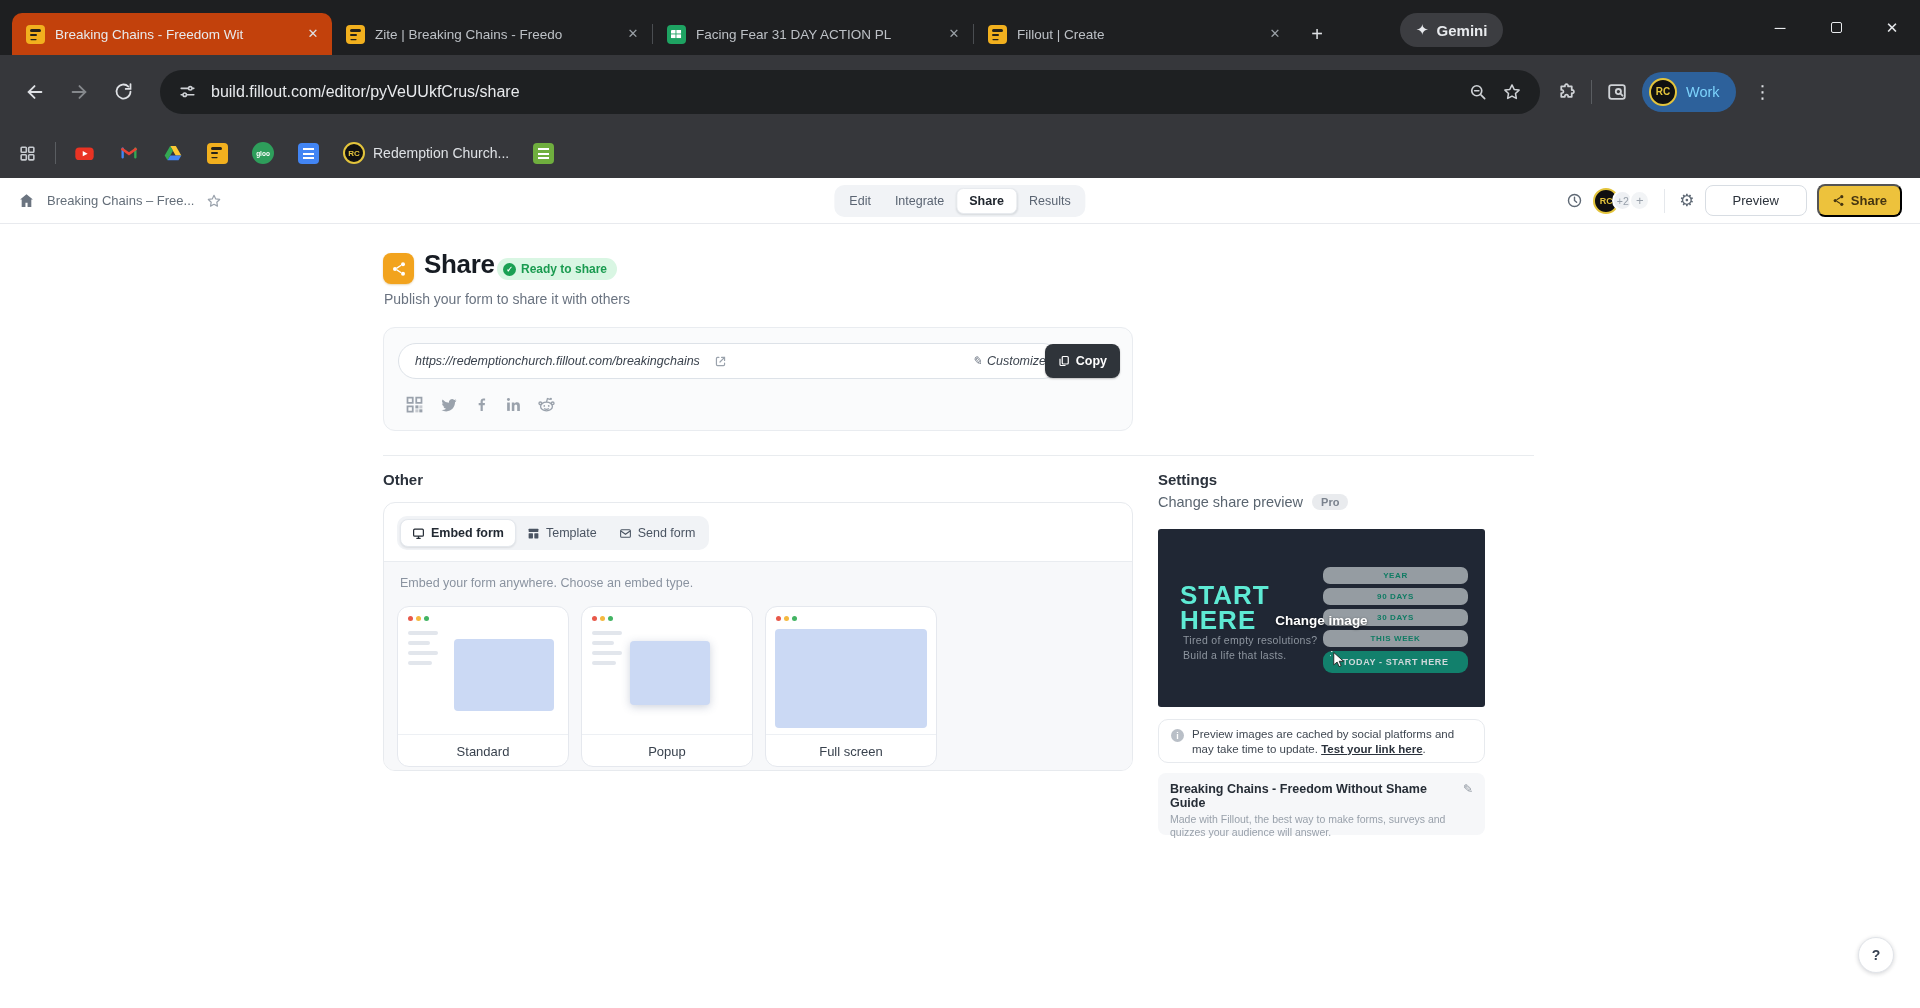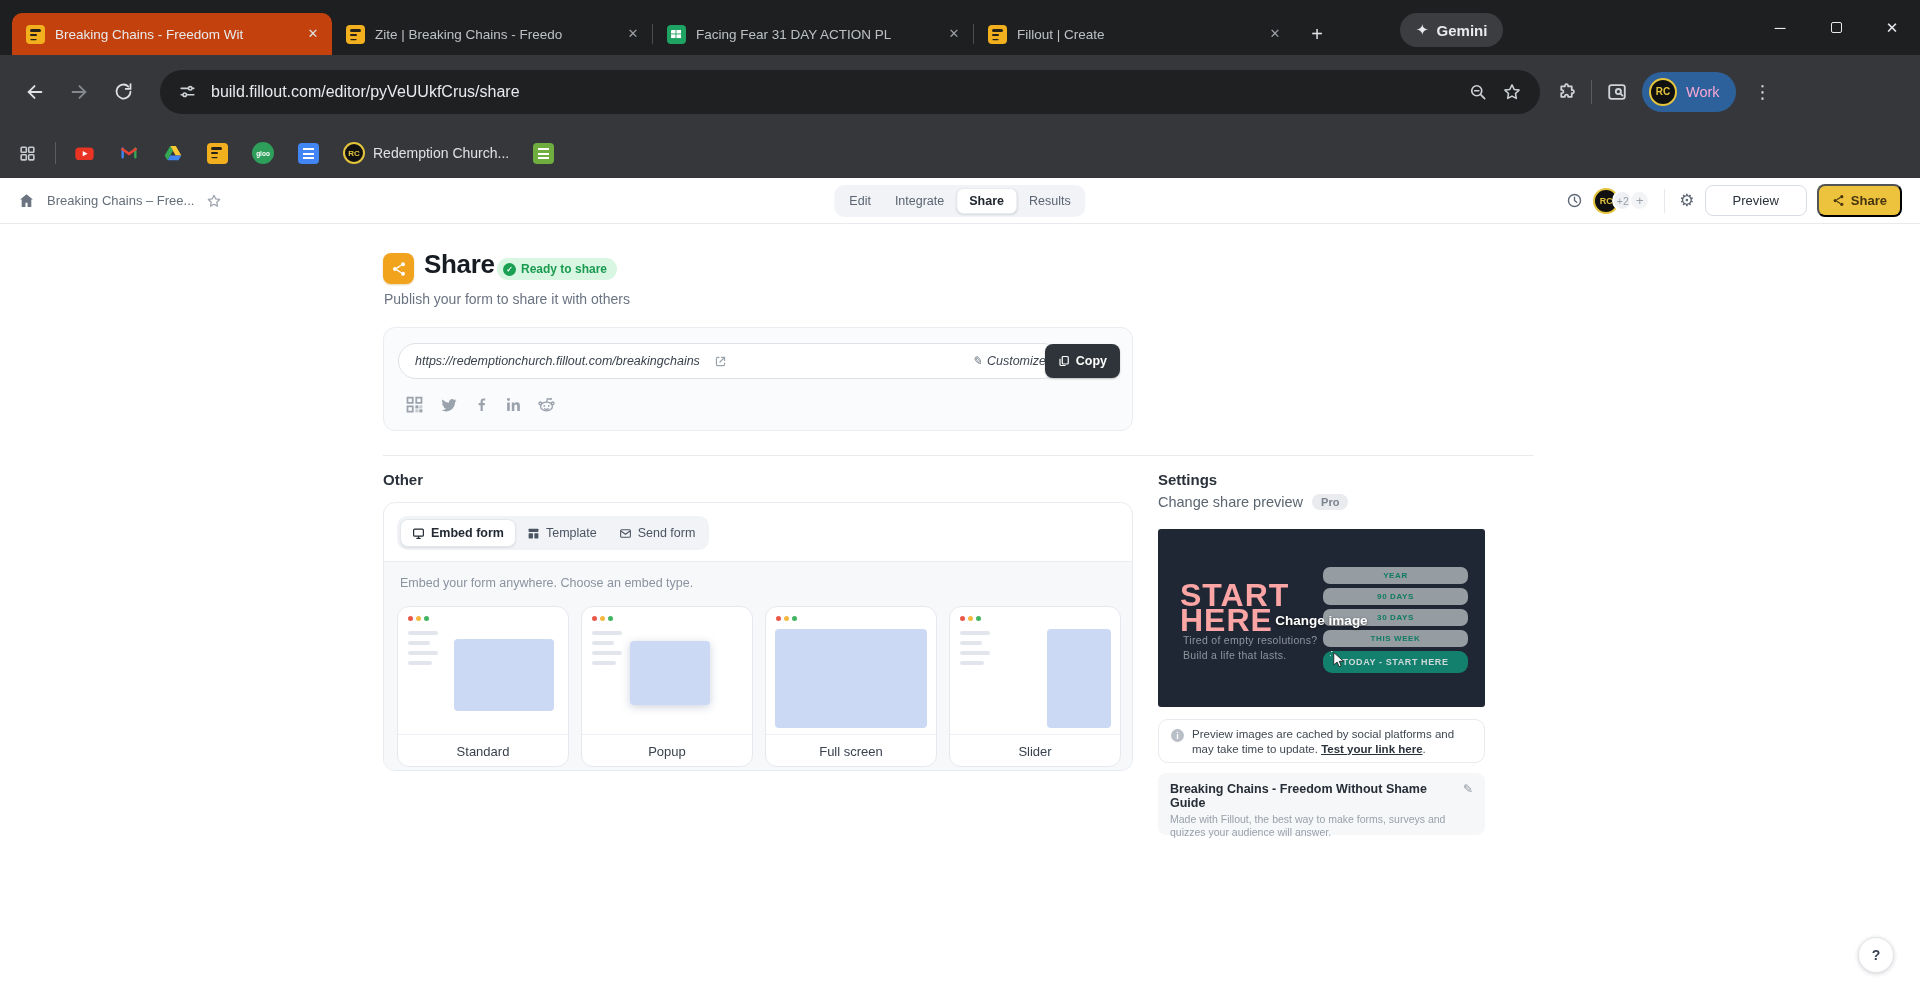--- a/index.html
+++ b/index.html
@@ -26,21 +26,21 @@
 
   
   .toolbar { height:73px; background:#36373b; display:flex; align-items:center; padding:0 16px; gap:6px; }
   .navbtn { width:38px; height:38px; display:flex; align-items:center; justify-content:center; border-radius:50%; flex:none; }
   .omnibox { height:44px; background:#1e2022; border-radius:22px; flex:none; width:1380px; margin-left:12px;
     display:flex; align-items:center; padding:0 18px; gap:14px; }
   .omnibox .url { color:#e8eaed; font-size:16px; flex:1; white-space:nowrap; overflow:hidden; }
   .tb-icons { display:flex; align-items:center; gap:14px; margin-left:10px; }
   .tb-sep { width:1px; height:24px; background:#5a5d61; }
   .profile-pill { height:40px; border-radius:20px; background:#2d619b; display:flex; align-items:center; gap:9px; padding:0 16px 0 7px; }
-  .profile-pill .label { color:#f9a8d4; font-size:14.5px; }
+  .profile-pill .label { color:#7dd3fc; font-size:14.5px; }
   .rc-avatar { border-radius:50%; background:#101010; border:2px solid #e3c43c; color:#e3c43c;
     display:flex; align-items:center; justify-content:center; font-weight:700; flex:none; }
   .rc-28 { width:28px; height:28px; font-size:10px; }
   .rc-22 { width:22px; height:22px; font-size:8px; }
   .rc-26 { width:26px; height:26px; font-size:9px; }
   .dots { color:#dfe1e5; font-size:18px; letter-spacing:0; padding:0 4px; }
 
   
   .bookmarks { height:50px; background:#36373b; display:flex; align-items:center; padding:0 18px; gap:24px; }
   .bm-sep { width:1px; height:22px; background:#5a5d61; margin:0 -6px; }
@@ -128,21 +128,21 @@
   .mk-popup .mblue { left:48px; top:34px; width:80px; height:64px; box-shadow:0 2px 8px rgba(60,80,120,.25); }
   .mk-full .mblue { left:9px; right:9px; top:22px; bottom:6px; }
   .mk-slider .mblue { right:9px; top:22px; bottom:6px; width:64px; }
   .embed-label { height:33px; border-top:1px solid #edf0f4; display:flex; align-items:center; justify-content:center;
     font-size:13px; color:#39424e; }
 
   .chg-row { left:1158px; top:270px; display:flex; align-items:center; gap:9px; font-size:14.5px; color:#5a6570; }
   .pro-badge { background:#e9ebee; border-radius:10px; padding:2px 9px; font-size:11px; font-weight:700; color:#7b838e; }
 
   .preview-card { left:1158px; top:305px; width:327px; height:178px; background:#202734; border-radius:3px; overflow:hidden; }
-  .pv-head { position:absolute; left:22px; top:54px; font-size:32px; font-weight:800; color:#fca5a5; line-height:25px; letter-spacing:1px; }
+  .pv-head { position:absolute; left:22px; top:54px; font-size:26px; font-weight:800; color:#5eead4; line-height:25px; letter-spacing:1px; }
   .pv-sub { position:absolute; left:25px; top:104px; font-size:10.5px; color:#8d959f; line-height:15px; letter-spacing:.3px; }
   .pv-pill { position:absolute; left:165px; width:145px; height:17px; border-radius:7px; background:rgba(160,166,171,.92);
     display:flex; align-items:center; justify-content:center; font-size:8px; font-weight:700; letter-spacing:.6px; color:#0f7b63; }
   .pv-cta { position:absolute; left:165px; top:122px; width:145px; height:22px; border-radius:9px; background:#12806c;
     display:flex; align-items:center; justify-content:center; font-size:9px; font-weight:700; letter-spacing:.6px; color:#cfd8db; }
   .pv-overlay { position:absolute; left:50%; top:84px; transform:translateX(-50%); color:#fff; font-weight:700; font-size:13.5px;
     text-shadow:0 1px 3px rgba(0,0,0,.6); white-space:nowrap; }
   .pv-cursor { position:absolute; left:172px; top:122px; }
 
   .note-card { left:1158px; top:495px; width:327px; height:44px; background:#fff; border:1px solid #e7eaee; border-radius:10px;
@@ -468,37 +468,20 @@
             <div class="mockup">
               <div class="tdots">
                   <i></i>
                   <i></i>
                   <i></i>
                 </div>
               <div class="mblue"></div>
             </div>
             <div class="embed-label">Full screen</div>
           </div>
-          <div class="embed-card mk-slider">
-            <div class="mockup">
-              <div class="tdots">
-                  <i></i>
-                  <i></i>
-                  <i></i>
-                </div>
-              <div class="mlines">
-                  <i></i>
-                  <i></i>
-                  <i></i>
-                  <i></i>
-                </div>
-              <div class="mblue"></div>
-            </div>
-            <div class="embed-label">Slider</div>
-          </div>
         </div>
       </div>
     </div>
 
     <div class="abs chg-row">
       <span>Change share preview</span>
       <span class="pro-badge">Pro</span>
     </div>
 
     <div class="abs preview-card">

